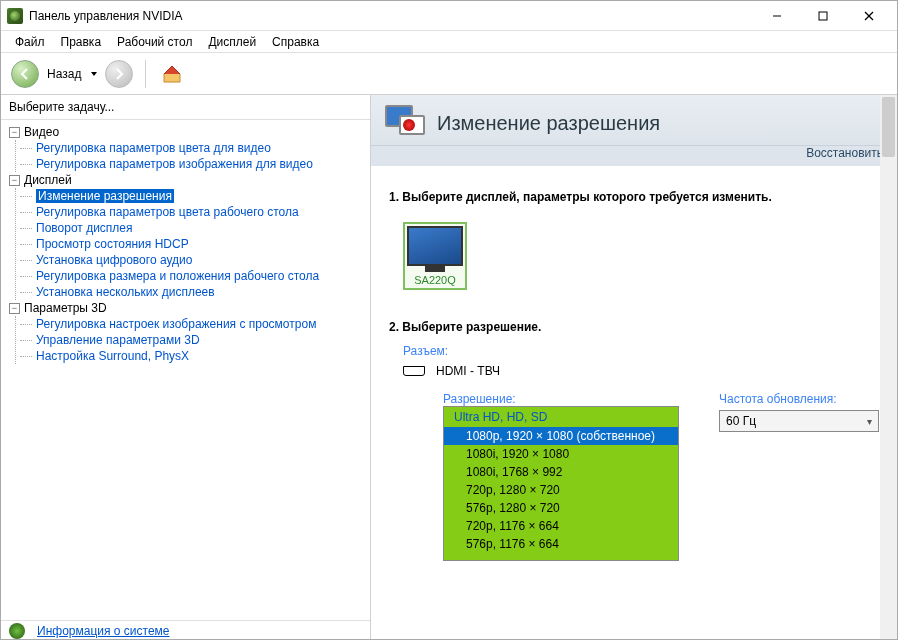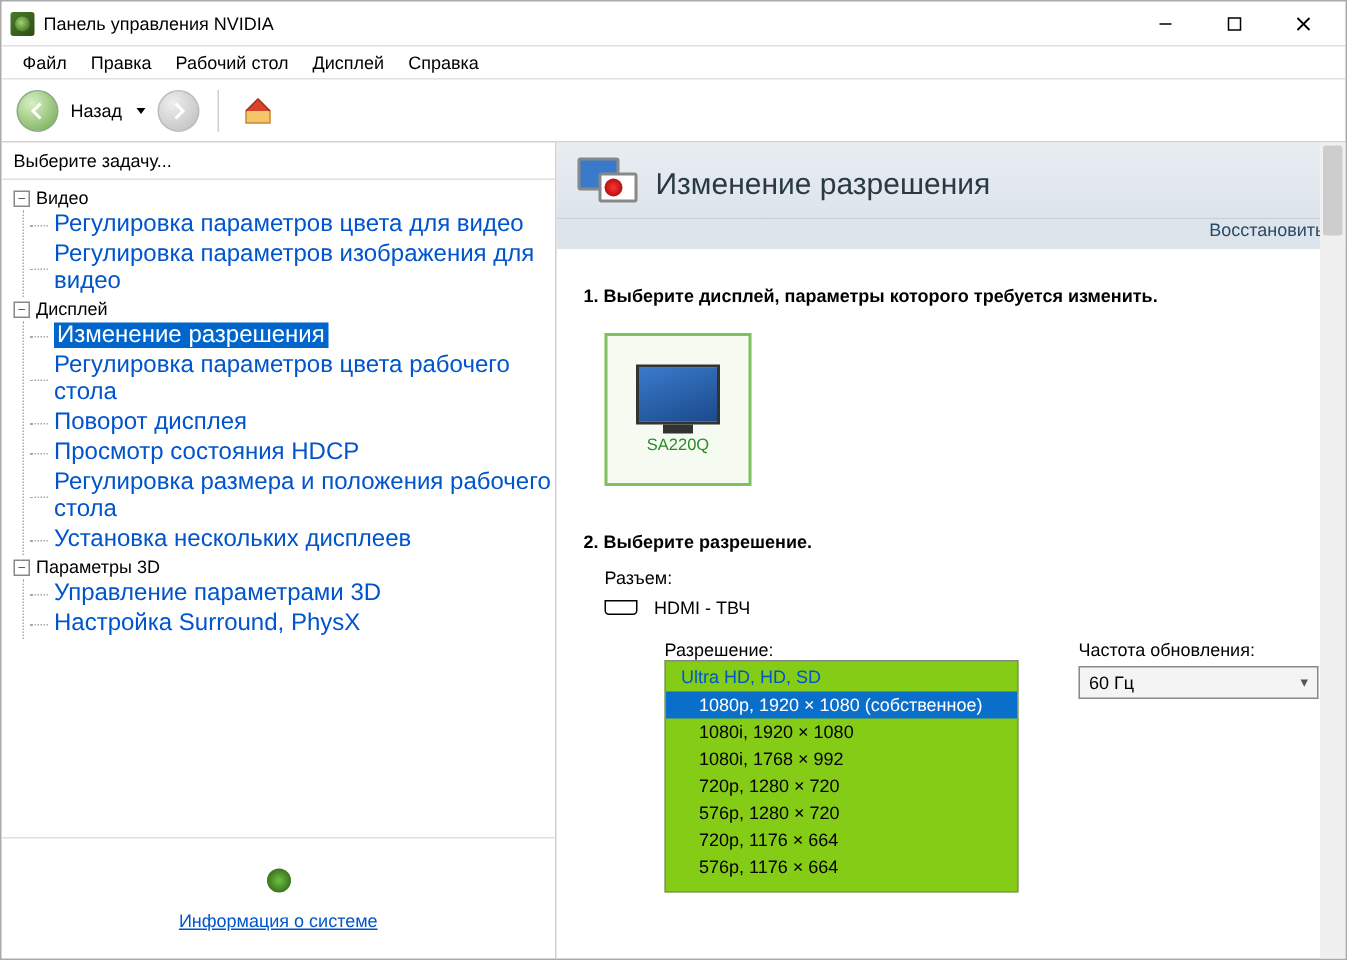--- a/index.html
+++ b/index.html
@@ -30,46 +30,46 @@
 
 .main { display: flex; height: 546px; }
 .sidebar { width: 370px; border-right: 1px solid #d0d0d0; display: flex; flex-direction: column; }
 .sidebar-title { padding: 5px 8px; font-size: 12px; color: #000; border-bottom: 1px solid #e0e0e0; }
 .tree { flex: 1; overflow: auto; padding: 4px 0; }
 .tree-node { }
 .tree-header { display: flex; align-items: center; padding: 1px 0 1px 8px; font-size: 12px; }
 .expander { width: 11px; height: 11px; border: 1px solid #888; display: flex; align-items: center; justify-content: center; font-size: 9px; line-height: 1; margin-right: 4px; color: #555; background: #fff; }
 .tree-label { color: #000; }
 .tree-children { margin-left: 14px; border-left: 1px dotted #aaa; padding-left: 4px; }
-.tree-leaf { padding: 1px 2px 1px 16px; font-size: 16px; position: relative; }
+.tree-leaf { padding: 1px 2px 1px 16px; font-size: 12px; position: relative; }
 .tree-leaf::before { content: ""; position: absolute; left: 0; top: 50%; width: 12px; border-top: 1px dotted #aaa; }
 .tree-leaf a { color: #0055cc; text-decoration: none; }
 .tree-leaf.selected a { background: #0066cc; color: #fff; padding: 0 2px; }
-.sidebar-footer { padding: 20px 8px; border-top: 1px solid #e0e0e0; display: flex; align-items: center; gap: 12px; flex-direction: column; }
+.sidebar-footer { padding: 2px 8px; border-top: 1px solid #e0e0e0; display: flex; align-items: center; gap: 12px; }
 .sidebar-footer .sys-icon { width: 16px; height: 16px; background: radial-gradient(circle,#6fbf3f,#225511); border-radius: 50%; }
 .sidebar-footer a { color: #0055cc; text-decoration: underline; font-size: 12px; }
 
 
 .content { flex: 1; display: flex; flex-direction: column; overflow: hidden; position: relative; }
 .content-header { display: flex; align-items: center; padding: 10px 14px 4px; background: linear-gradient(#e8edf2,#dde4eb); border-bottom: 1px solid #c8d0d8; }
 .header-icon { width: 42px; height: 36px; margin-right: 10px; position: relative; }
 .header-icon .mon1 { position: absolute; left: 0; top: 0; width: 28px; height: 22px; background: #3a7acb; border: 2px solid #888; border-radius: 2px; }
 .header-icon .mon2 { position: absolute; left: 14px; top: 10px; width: 26px; height: 20px; background: #fff; border: 2px solid #888; border-radius: 2px; }
 .header-icon .gear { position: absolute; left: 18px; top: 14px; width: 12px; height: 12px; background: radial-gradient(circle,#f33,#900); border-radius: 50%; }
 .page-title { font-size: 20px; color: #2a3a44; flex: 1; }
 .restore-row { display: flex; justify-content: flex-end; padding: 0 14px 6px; background: #dde4eb; font-size: 12px; color: #2a4a66; }
 .content-body { flex: 1; overflow-y: scroll; padding: 12px 18px; font-size: 12px; color: #000; }
 .description { margin-bottom: 18px; line-height: 1.4; }
 .section-title { font-weight: bold; margin: 12px 0 10px; }
-.display-box { display: inline-block; border: 2px solid #7fc060; padding: 19px; background: #f6fbf2; text-align: center; }
+.display-box { display: inline-block; border: 2px solid #7fc060; padding: 2px; background: #f6fbf2; text-align: center; }
 .display-monitor { width: 56px; height: 40px; background: linear-gradient(160deg,#3a7acb,#1a4a8b); border: 2px solid #333; margin: 0 auto 4px; position: relative; }
 .display-monitor::after { content: ""; position: absolute; left: 50%; bottom: -8px; transform: translateX(-50%); width: 20px; height: 6px; background: #333; }
 .display-name { color: #2a8a2a; font-size: 11px; margin-top: 8px; }
 .field-row { margin: 6px 0; }
-.field-label { color: #000000; }
+.field-label { color: #3b82f6; }
 .connector { display: flex; align-items: center; gap: 11px; margin: 4px 0 14px 14px; }
 .hdmi-icon { width: 22px; height: 10px; border: 1.5px solid #000; border-radius: 0 0 3px 3px; }
 .columns { display: flex; gap: 40px; justify-content: flex-end; }
 .col { }
 .listbox { width: 236px; height: 155px; border: 1px solid #888; overflow-y: scroll; margin-top: 0; font-size: 12px; background: #84cc16; }
 .listbox-group { padding: 3px 10px; color: #0055cc; }
 .listbox-item { padding: 2px 10px 2px 22px; }
 .listbox-item.selected { background: #0a6ecb; color: #fff; }
 .dropdown { width: 160px; height: 22px; border: 1px solid #888; display: flex; align-items: center; padding: 0 6px; margin-top: 4px; justify-content: space-between; background: #f4f4f4; }
 .dropdown .chev { font-size: 10px; color: #555; }
@@ -156,31 +156,33 @@
       <div class="tree-node">
         <div class="tree-header">
           <div class="expander">−</div>
           <span class="tree-label">Дисплей</span>
         </div>
         <div class="tree-children">
           <div class="tree-leaf selected"><a>Изменение разрешения</a></div>
           <div class="tree-leaf"><a>Регулировка параметров цвета рабочего стола</a></div>
           <div class="tree-leaf"><a>Поворот дисплея</a></div>
           <div class="tree-leaf"><a>Просмотр состояния HDCP</a></div>
+          <div class="tree-leaf"><a>Установка цифрового аудио</a></div>
           <div class="tree-leaf"><a>Регулировка размера и положения рабочего стола</a></div>
           <div class="tree-leaf"><a>Установка нескольких дисплеев</a></div>
         </div>
       </div>
 
       <div class="tree-node">
         <div class="tree-header">
           <div class="expander">−</div>
           <span class="tree-label">Параметры 3D</span>
         </div>
         <div class="tree-children">
+          <div class="tree-leaf"><a>Регулировка настроек изображения с просмотром</a></div>
           <div class="tree-leaf"><a>Управление параметрами 3D</a></div>
           <div class="tree-leaf"><a>Настройка Surround, PhysX</a></div>
         </div>
       </div>
 
     </div>
     <div class="sidebar-footer">
       <div class="sys-icon"></div>
       <a href="#">Информация о системе</a>
     </div>

